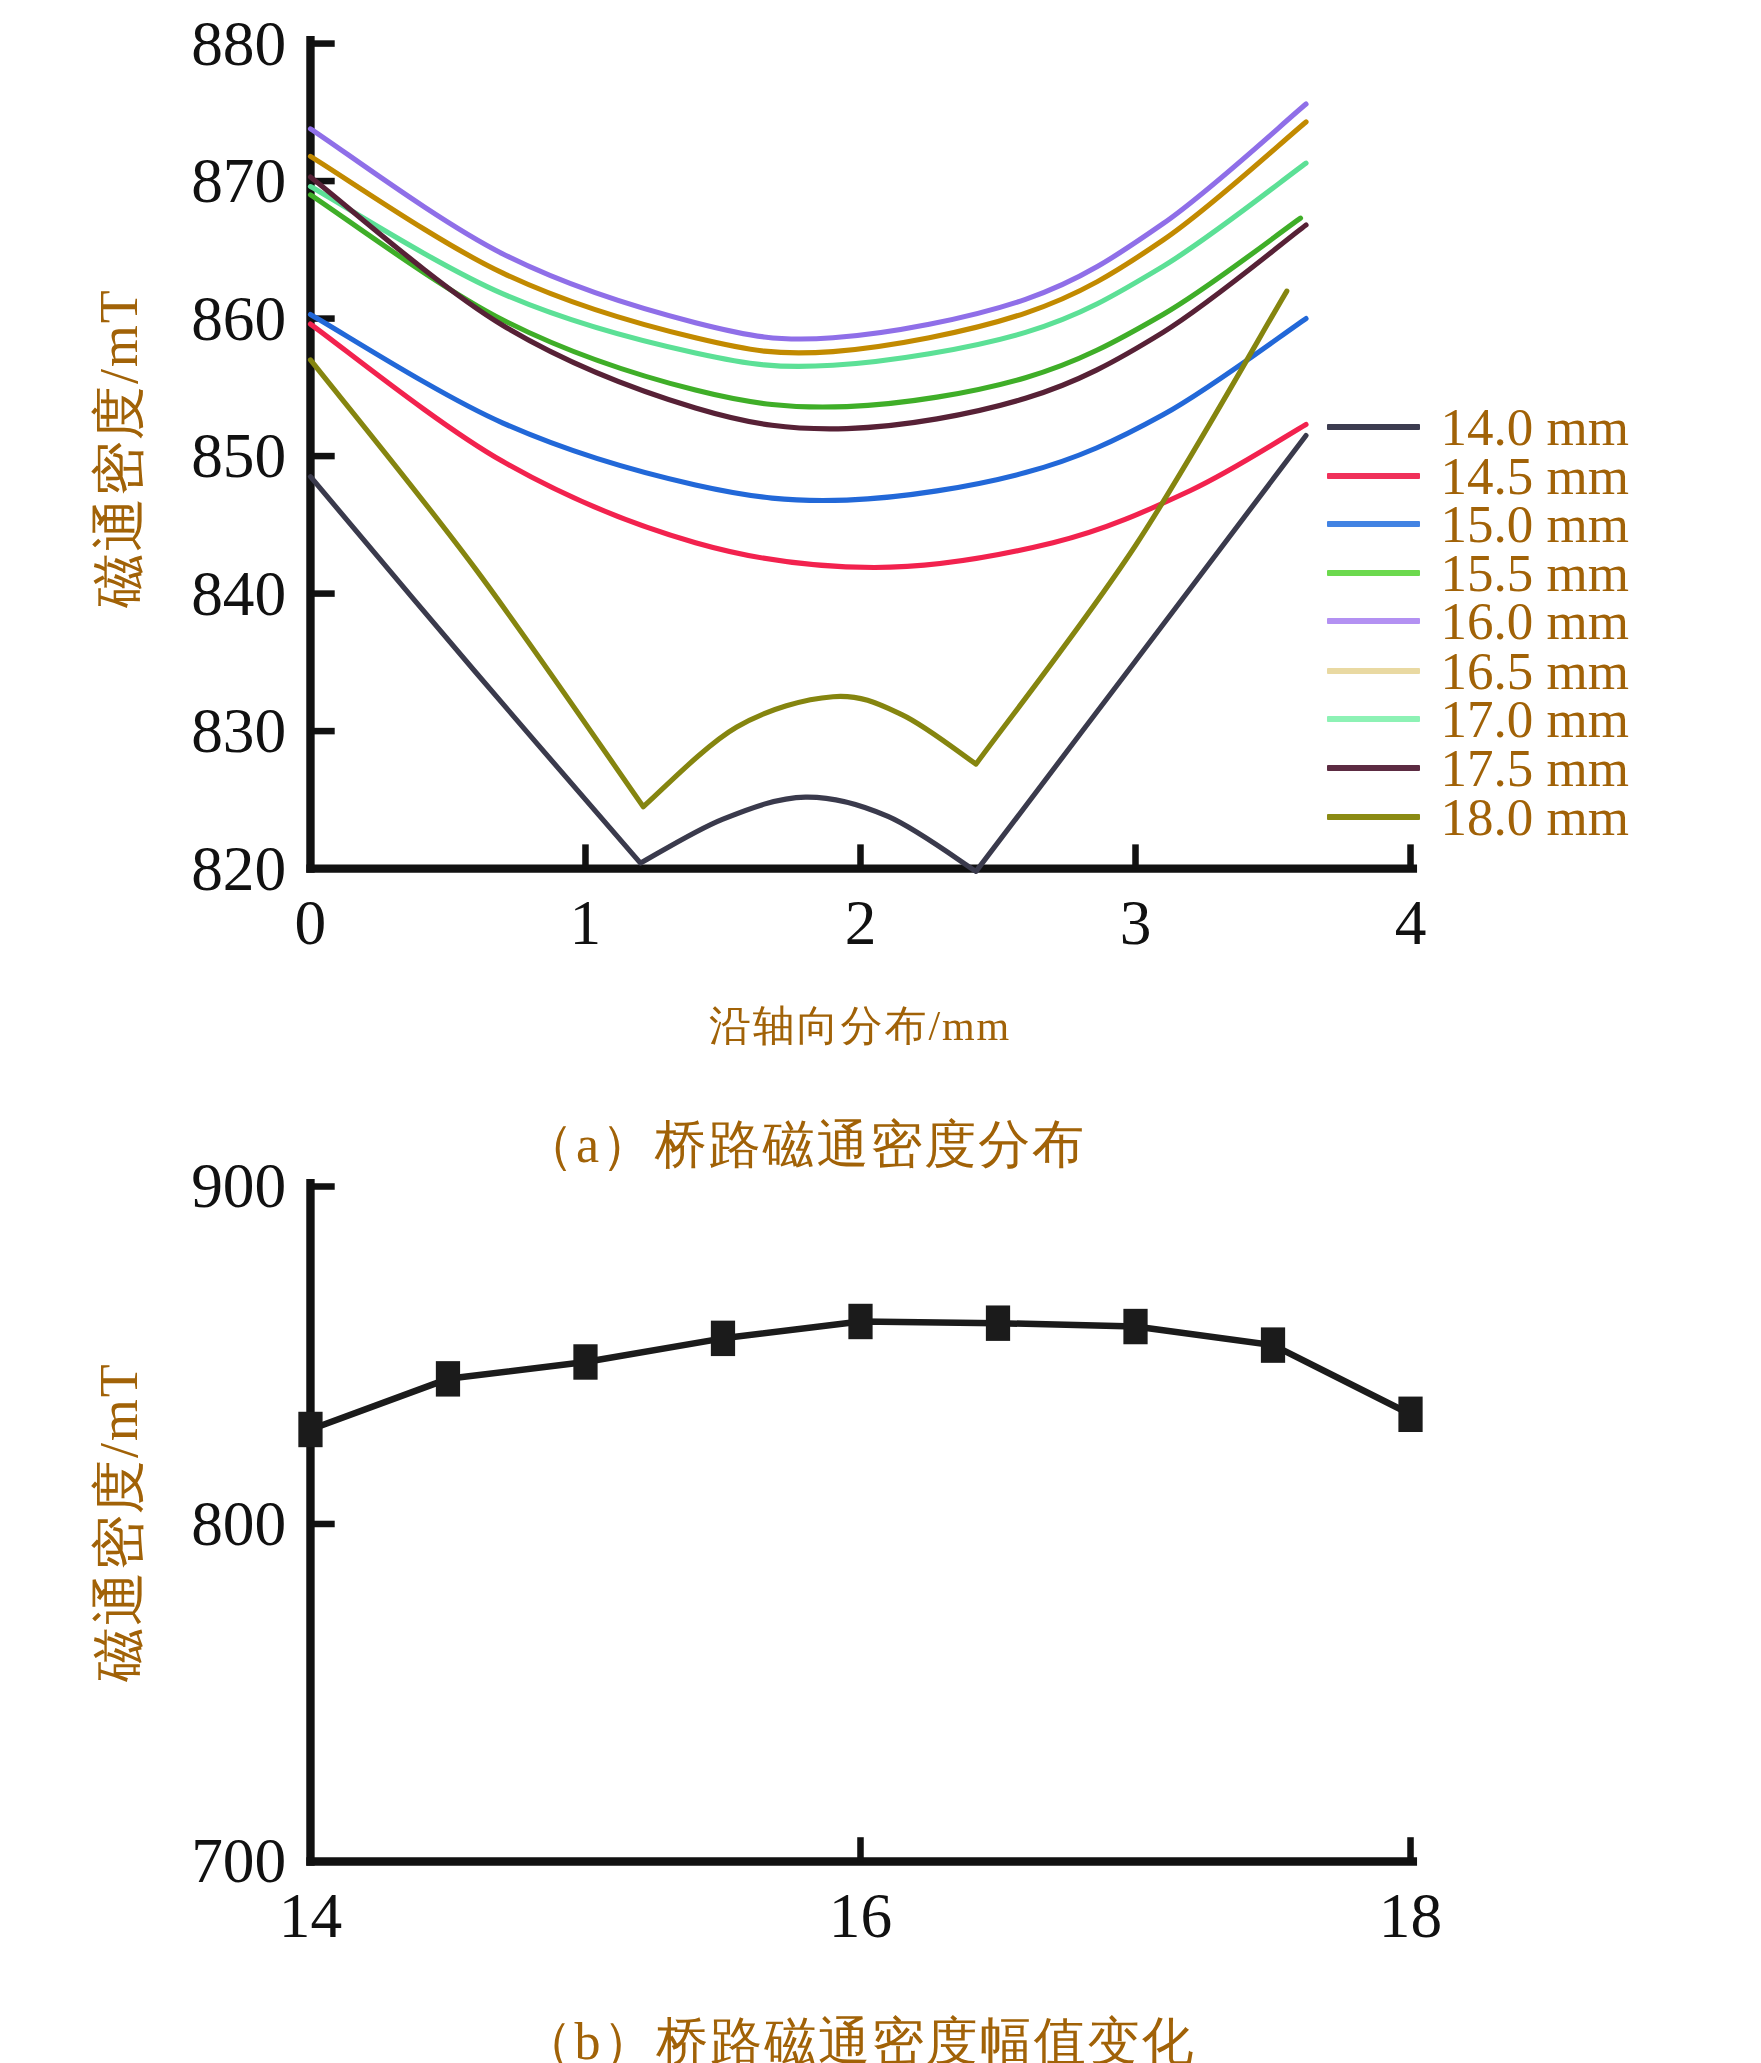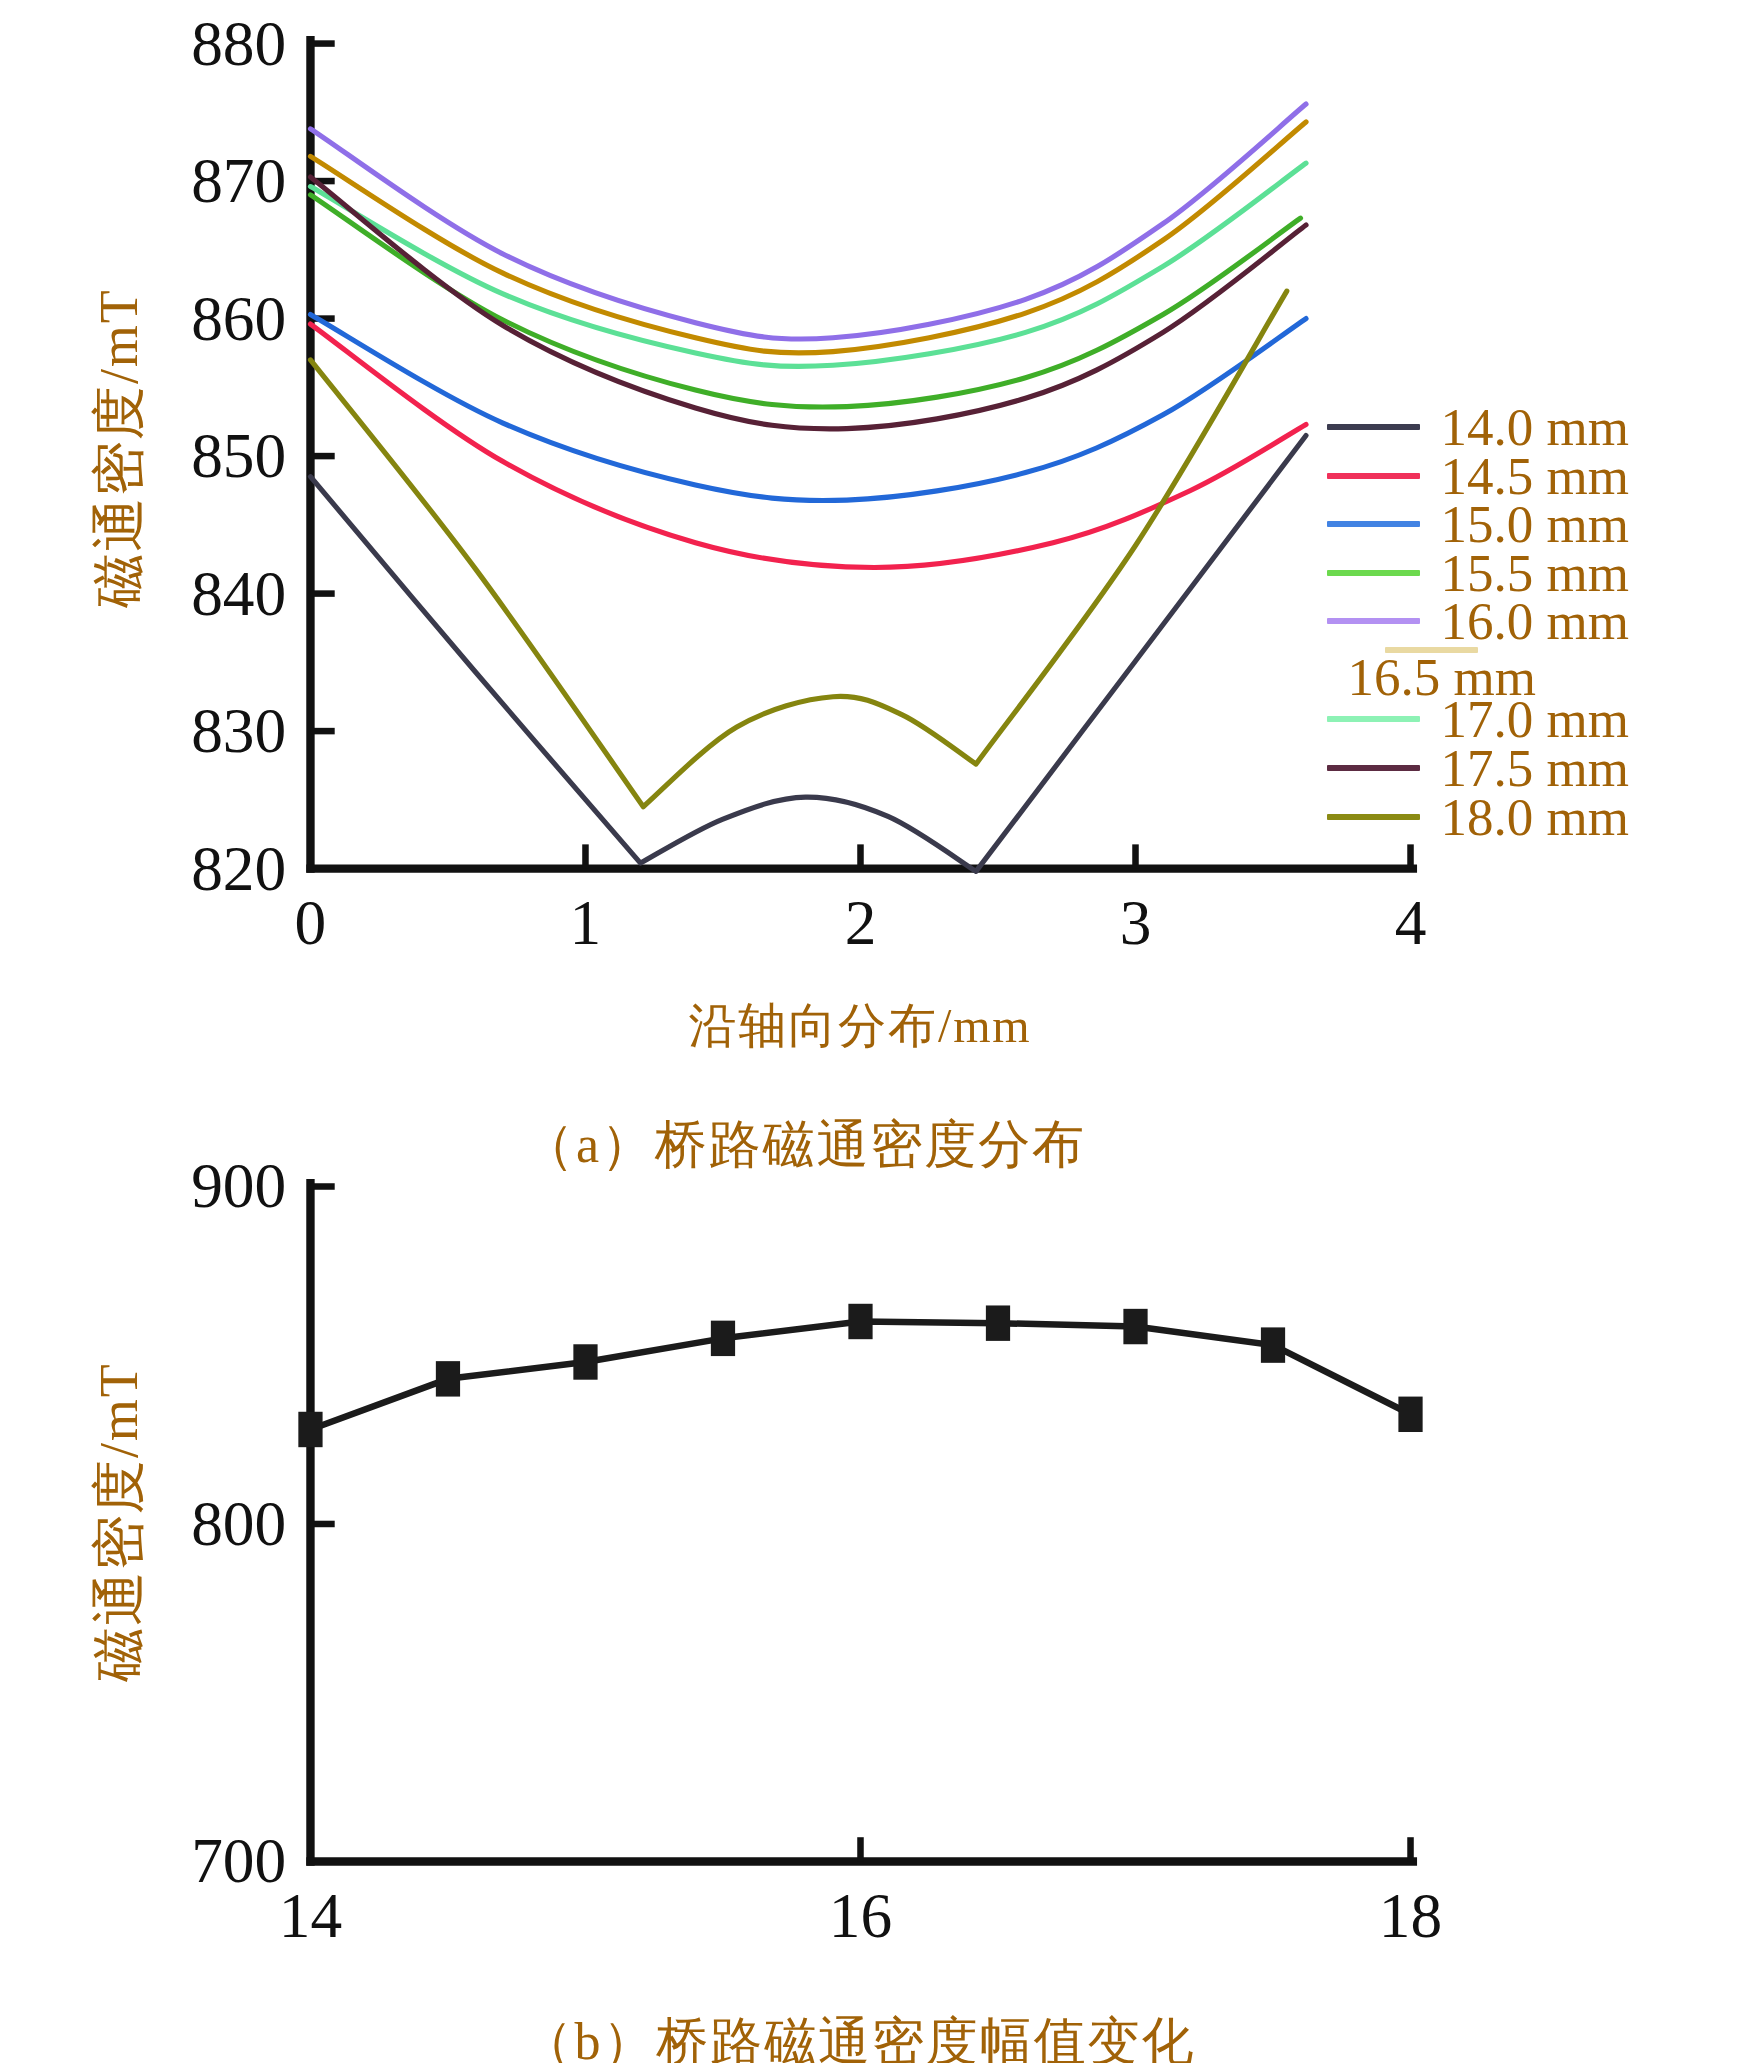--- a/index.html
+++ b/index.html
@@ -16,21 +16,21 @@
   .vlabel{
     position:absolute;
     white-space:nowrap;
     font-size:54px;
     transform:translate(-50%,-50%) rotate(-90deg);
     letter-spacing:1.9px;
   }
   .hlabel{
     position:absolute;
     white-space:nowrap;
-    font-size:48px;
+    font-size:42px;
     transform:translate(-50%,-50%);
     letter-spacing:1.9px;
   }
   .caption{
     position:absolute;
     white-space:nowrap;
     font-size:52px;
     transform:translate(-50%,-50%);
     letter-spacing:1.9px;
   }
@@ -140,21 +140,21 @@
       <span class="ll">15.0 mm</span>
     </div>
     <div class="lrow" style="top:539px;">
       <span class="sw" style="background: rgb(108, 217, 78);"></span>
       <span class="ll">15.5 mm</span>
     </div>
     <div class="lrow" style="top:587px;">
       <span class="sw" style="background: rgb(179, 145, 242);"></span>
       <span class="ll">16.0 mm</span>
     </div>
-    <div class="lrow" style="top:637px;flex-direction:column;">
+    <div class="lrow" style="top:637px;">
       <span class="sw" style="background: rgb(233, 217, 162);"></span>
       <span class="ll">16.5 mm</span>
     </div>
     <div class="lrow" style="top:685px;">
       <span class="sw" style="background: rgb(141, 242, 181);"></span>
       <span class="ll">17.0 mm</span>
     </div>
     <div class="lrow" style="top:734px;">
       <span class="sw" style="background: rgb(92, 43, 66);"></span>
       <span class="ll">17.5 mm</span>

